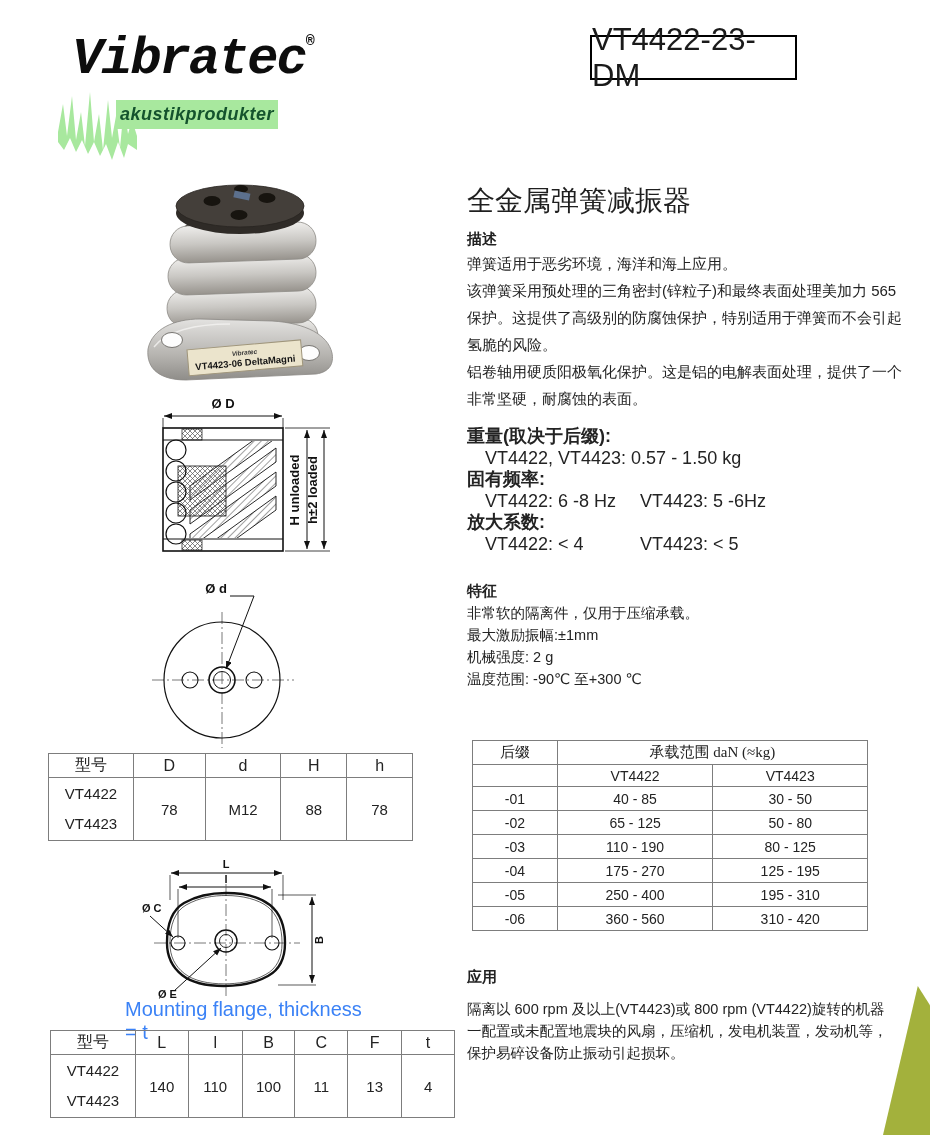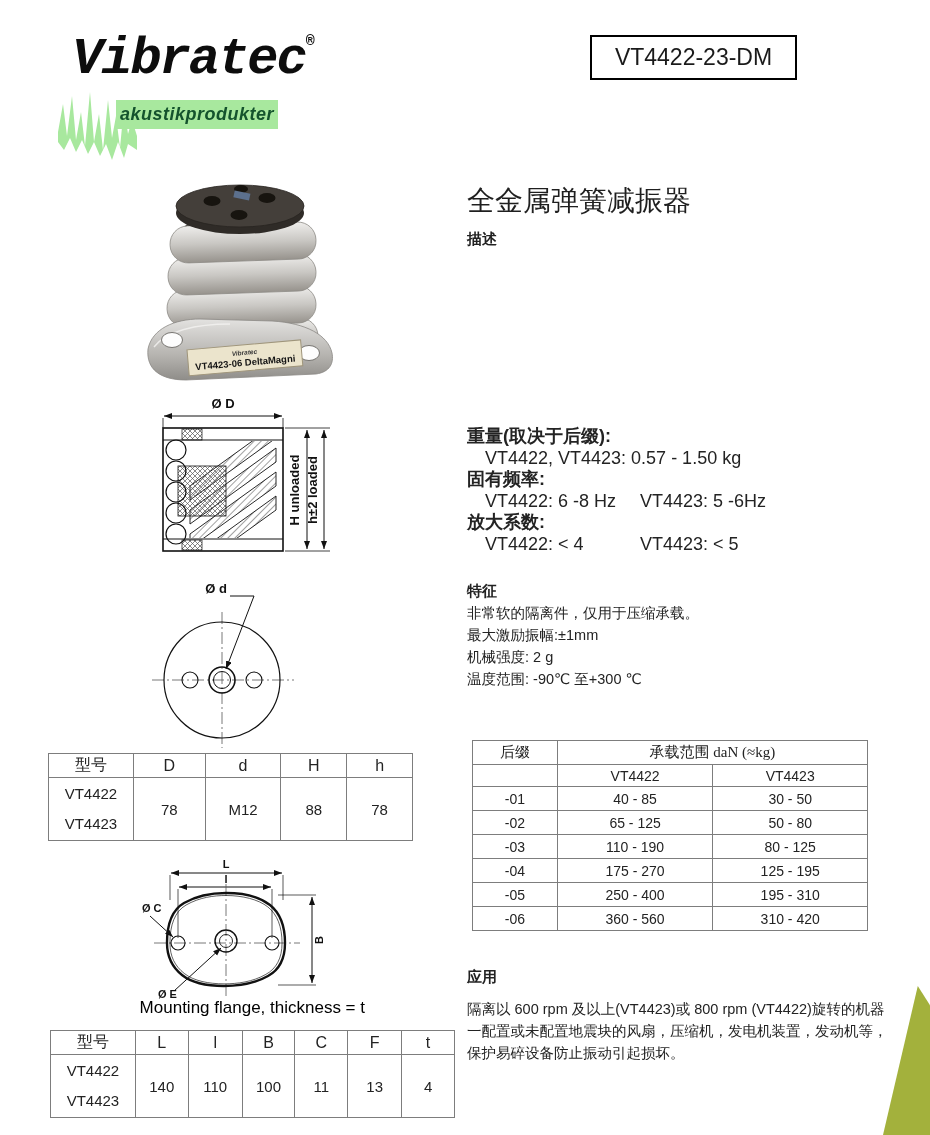--- a/index.html
+++ b/index.html
@@ -9,21 +9,21 @@
 
   
   .brand-text{font-family:"DejaVu Serif","Liberation Serif",serif;font-style:italic;font-weight:bold;
               font-size:52px;color:#0d0d0d;letter-spacing:-2px;line-height:1;}
   .brand-reg{font-size:15px;vertical-align:28px;letter-spacing:0;}
   .tagline-band{background:#a8e89e;width:162px;height:29px;display:flex;align-items:center;justify-content:center;}
   .tagline-text{color:#14532d;font-weight:bold;font-style:italic;font-size:18px;letter-spacing:.5px;}
 
   
   .part-box{left:590px;top:35px;width:203px;height:41px;border:2px solid #000;
-            display:flex;align-items:center;justify-content:center;font-size:23px;color:#1a1a1a;}
+            display:flex;align-items:center;justify-content:center;font-size:31px;color:#1a1a1a;}
 
   
   .title{left:467px;top:182px;font-size:28px;font-weight:500;color:#1f1f1f;text-align:right;}
   .sec-head{font-weight:bold;font-size:15px;color:#222;}
   .body-lines div{font-size:15px;line-height:27px;white-space:nowrap;}
   .tight-lines div{font-size:14.5px;line-height:22px;white-space:nowrap;}
   .spec-block{font-size:18px;line-height:21.5px;}
   .spec-label{font-weight:bold;}
   .spec-indent{padding-left:18px;}
   .spec-col-a{display:inline-block;min-width:150px;}
@@ -34,21 +34,21 @@
   .cjk-serif{font-family:"Liberation Serif","DejaVu Serif",serif;}
   .dim-table{font-size:15px;}
   .dim-table th{height:23px;font-size:16px;}
   .dim-table td{height:62px;}
   .model-cell div{line-height:30px;}
   .load-table{font-size:14px;}
   .load-table .h1{height:24px;font-size:15px;}
   .load-table .h2{height:22px;}
   .load-table td{height:23px;}
 
-  .caption{font-size:17px;color:#000000;text-align:right;}
+  .caption{font-size:20px;color:#3b82f6;text-align:left;}
 
   
   .wedge{right:0;bottom:0;width:47px;height:149px;background:#a3b13c;
          clip-path:polygon(74% 0,100% 13%,100% 100%,0 100%);}
   svg text{font-family:"Liberation Sans","DejaVu Sans",sans-serif;}
   .dimtxt{font-weight:bold;font-size:13px;fill:#111;}
   .dimtxt2{font-weight:bold;font-size:11px;fill:#111;}
 </style>
 </head>
 <body>
@@ -127,20 +127,28 @@
       <ellipse cx="129" cy="25" rx="8.5" ry="5" fill="#17140f"></ellipse>
       <ellipse cx="101" cy="42" rx="8.5" ry="5" fill="#17140f"></ellipse>
       <ellipse cx="103" cy="16" rx="7" ry="4" fill="#17140f"></ellipse>
       <rect x="96" y="19" width="16" height="7" fill="#5c708d" transform="rotate(12 104 22)"></rect>
     </g>
   </svg>
 
   <div class="abs title">全金属弹簧减振器</div>
 
   <div class="abs sec-head" style="left:467px;top:230px;">描述</div>
+  <div class="abs body-lines" style="left:467px;top:250px;">
+      <div>弹簧适用于恶劣环境，海洋和海上应用。</div>
+      <div>该弹簧采用预处理的三角密封(锌粒子)和最终表面处理美加力 565</div>
+      <div>保护。这提供了高级别的防腐蚀保护，特别适用于弹簧而不会引起</div>
+      <div>氢脆的风险。</div>
+      <div>铝卷轴用硬质阳极氧化保护。这是铝的电解表面处理，提供了一个</div>
+      <div>非常坚硬，耐腐蚀的表面。</div>
+    </div>
 
   <div class="abs spec-block" style="left:467px;top:426px;">
     <div class="spec-label">重量(取决于后缀):</div>
     <div class="spec-indent">VT4422, VT4423: 0.57 - 1.50 kg</div>
     <div class="spec-label">固有频率:</div>
     <div class="spec-indent">
       <span class="spec-col-a">VT4422: 6 -8 Hz</span>
       <span>VT4423: 5 -6Hz</span>
     </div>
     <div class="spec-label">放大系数:</div>

